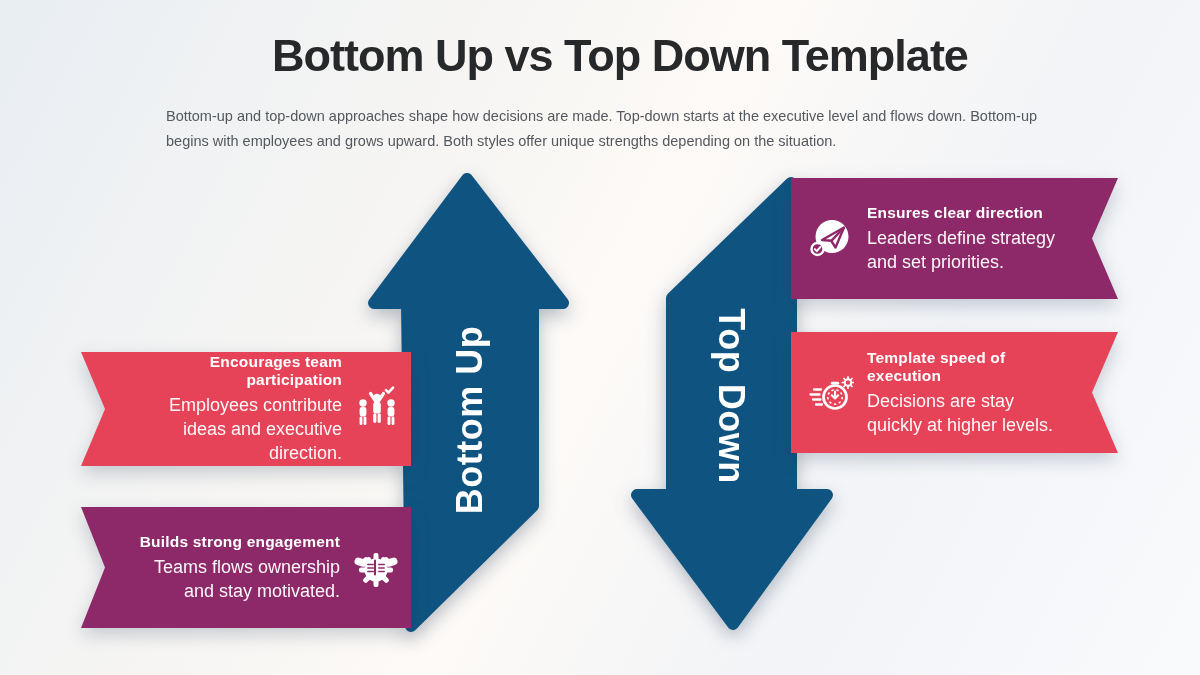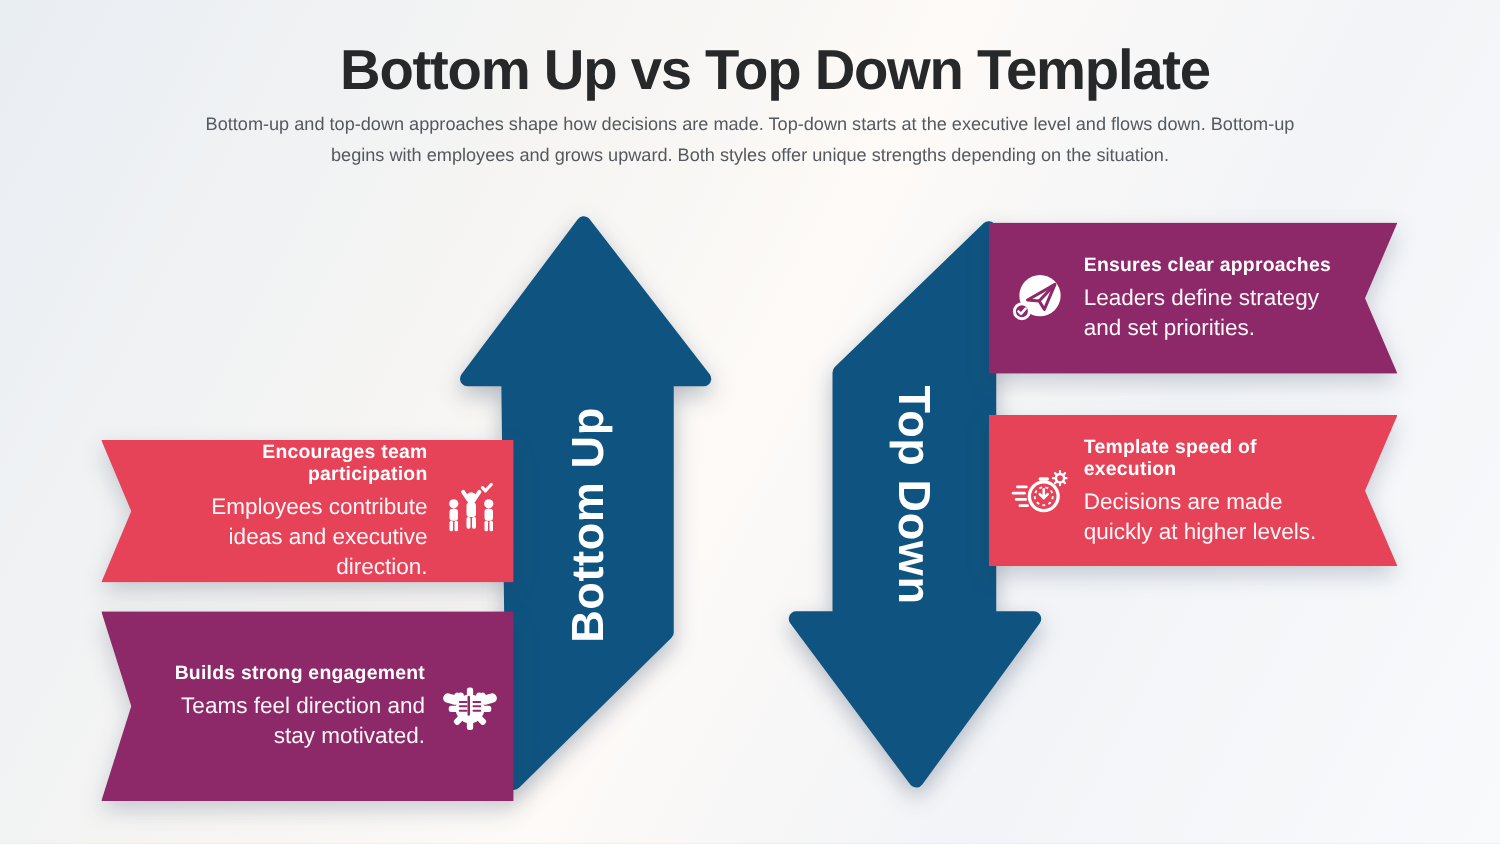--- a/index.html
+++ b/index.html
@@ -7,22 +7,22 @@
     position:relative;width:1200px;height:675px;overflow:hidden;
     font-family:"Liberation Sans","DejaVu Sans",sans-serif;
     background:linear-gradient(118deg,#e9eef3 0%,#f6f5f3 32%,#fdfaf7 50%,#f2f4f7 72%,#f9fafc 100%);
   }
   
   .page-title{
     position:absolute;top:30px;left:0;width:100%;text-align:center;margin:0;
     font-size:45px;font-weight:700;letter-spacing:-1px;color:#26282a;padding-left:20px;
   }
   .page-subtitle{
-    position:absolute;top:88px;left:50%;transform:translateX(-50%);width:900px;margin:0;
-    text-align:center;font-size:14.5px;line-height:25px;color:#54595f;
+    position:absolute;top:88px;left:50%;transform:translateX(-50%);width:900px;margin:16px;
+    font-size:14.5px;line-height:25px;color:#54595f;
   }
   
   .arrow-svg{position:absolute;filter:drop-shadow(0 7px 9px rgba(25,45,75,.30));}
   .arrow-shape{fill:#0f5480;stroke:#0f5480;stroke-width:12;stroke-linejoin:round;}
   .arrow-label{
     position:absolute;color:#ffffff;font-size:36px;font-weight:700;white-space:nowrap;
     transform:translate(-50%,-50%) rotate(-90deg);letter-spacing:.5px;
   }
   .arrow-label.down{transform:translate(-50%,-50%) rotate(90deg);}
   
@@ -75,25 +75,25 @@
           <rect x="8.6" y="30.5" width="2.8" height="8.5" rx="1.3"></rect>
           <circle cx="36" cy="17" r="3.7"></circle>
           <rect x="32.6" y="21" width="6.8" height="9.5" rx="2.4"></rect>
           <rect x="32.6" y="30.5" width="2.8" height="8.5" rx="1.3"></rect>
           <rect x="36.6" y="30.5" width="2.8" height="8.5" rx="1.3"></rect>
         </g>
       </svg>
     </div>
   </div>
 
-  <div class="ribbon-wrap" style="left:81px;top:489px;width:330px;height:152px">
+  <div class="ribbon-wrap" style="left:81px;top:507px;width:330px;height:121px">
     <div class="ribbon left" style="background: rgb(142, 41, 105);">
       <div class="ribbon-text">
         <div class="ribbon-title">Builds strong engagement</div>
-        <div class="ribbon-desc">Teams feel direction and stay motivated.</div>
+        <div class="ribbon-desc">Teams flows ownership and stay motivated.</div>
       </div>
       <svg class="ribbon-icon" width="46" height="46" viewBox="0 0 46 46" style="color: rgb(142, 41, 105);">
         <g fill="#ffffff">
           <rect x="20.5" y="8" width="5" height="34" rx="2" transform="rotate(0 23 25)"></rect>
           <rect x="20.5" y="8" width="5" height="34" rx="2" transform="rotate(45 23 25)"></rect>
           <rect x="20.5" y="8" width="5" height="34" rx="2" transform="rotate(90 23 25)"></rect>
           <rect x="20.5" y="8" width="5" height="34" rx="2" transform="rotate(135 23 25)"></rect>
           <circle cx="23" cy="25" r="11.5"></circle>
           <rect x="1.5" y="13.5" width="13" height="7.5" rx="3.6" transform="rotate(16 8 17)"></rect>
           <rect x="31.5" y="13.5" width="13" height="7.5" rx="3.6" transform="rotate(-16 38 17)"></rect>
@@ -114,21 +114,21 @@
   <div class="ribbon-wrap" style="left:791px;top:178px;width:327px;height:121px">
     <div class="ribbon right" style="background: rgb(142, 41, 105);">
       <svg class="ribbon-icon" width="48" height="48" viewBox="0 0 48 48" style="color: rgb(142, 41, 105);">
         <circle cx="26" cy="21.5" r="16.5" fill="#ffffff"></circle>
         <path d="M16 25 L38 12.5 L29.5 32.5 L25.3 25.8 Z" fill="none" stroke="currentColor" stroke-width="2.4" stroke-linejoin="round"></path>
         <path d="M25.3 25.8 L38 12.5" fill="none" stroke="currentColor" stroke-width="2.4"></path>
         <circle cx="11.5" cy="34" r="6" fill="currentColor" stroke="#ffffff" stroke-width="2.4"></circle>
         <path d="M8.8 34.1 l2 2 l3.7 -4.2" fill="none" stroke="#ffffff" stroke-width="2" stroke-linecap="round" stroke-linejoin="round"></path>
       </svg>
       <div class="ribbon-text">
-        <div class="ribbon-title">Ensures clear approaches</div>
+        <div class="ribbon-title">Ensures clear direction</div>
         <div class="ribbon-desc">Leaders define strategy and set priorities.</div>
       </div>
     </div>
   </div>
 
   <div class="ribbon-wrap" style="left:791px;top:332px;width:327px;height:121px">
     <div class="ribbon right" style="background: rgb(230, 66, 88);">
       <svg class="ribbon-icon" width="48" height="48" viewBox="0 0 48 48">
         <g fill="none" stroke="#ffffff">
           <circle cx="29" cy="28" r="11.5" stroke-width="2.7"></circle>
@@ -140,18 +140,18 @@
           <g stroke-width="2.3" stroke-linecap="round">
             <path d="M8 20.5 h7"></path>
             <path d="M4.5 25.5 h9"></path>
             <path d="M7 30.5 h7.5"></path>
             <path d="M10 35.5 h6"></path>
           </g>
         </g>
       </svg>
       <div class="ribbon-text">
         <div class="ribbon-title">Template speed of execution</div>
-        <div class="ribbon-desc">Decisions are made quickly at higher levels.</div>
+        <div class="ribbon-desc">Decisions are stay quickly at higher levels.</div>
       </div>
     </div>
   </div>
 
 </div>
 
 </body></html>

